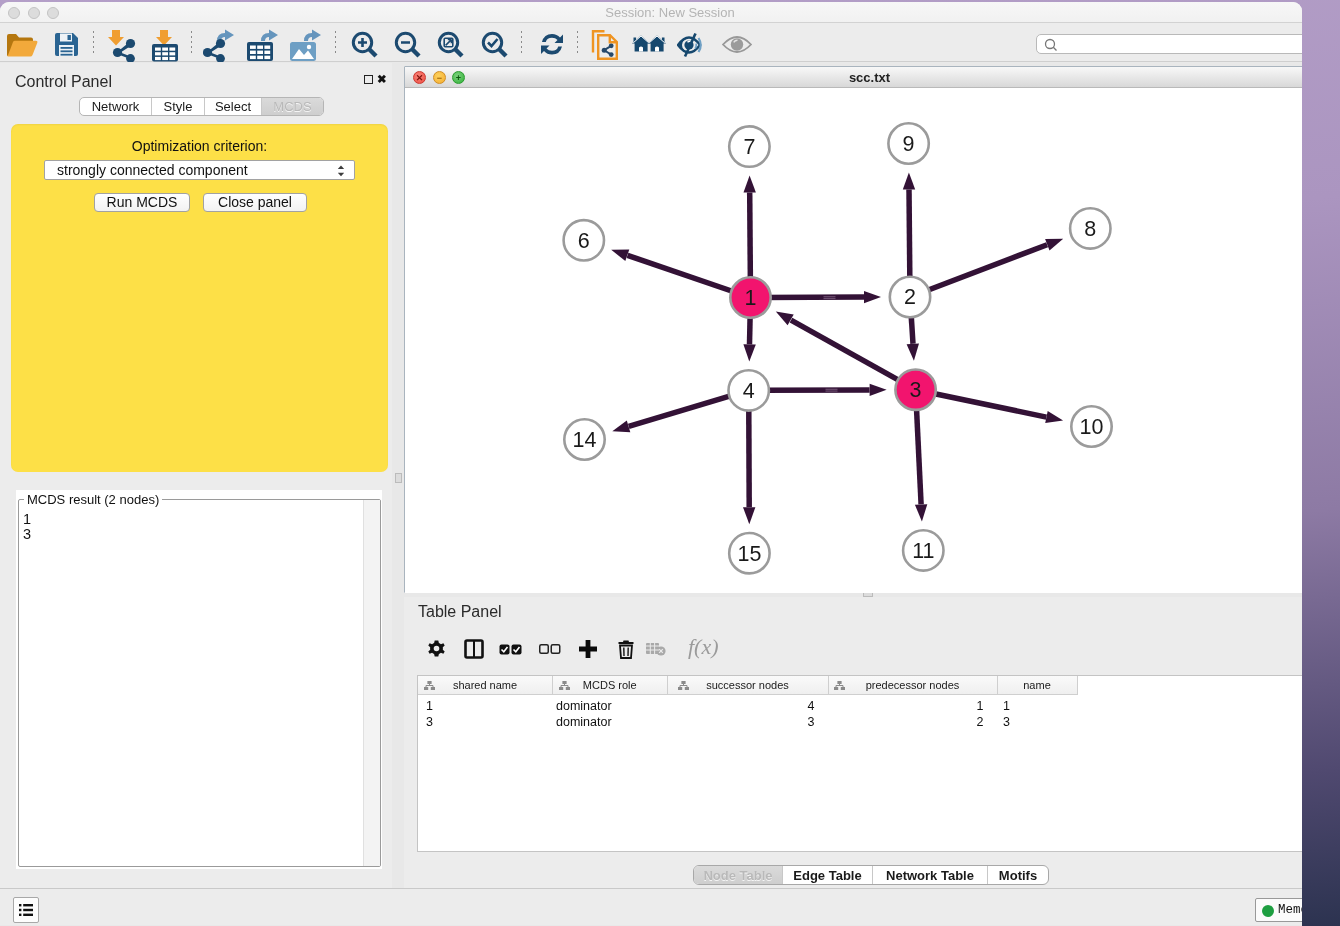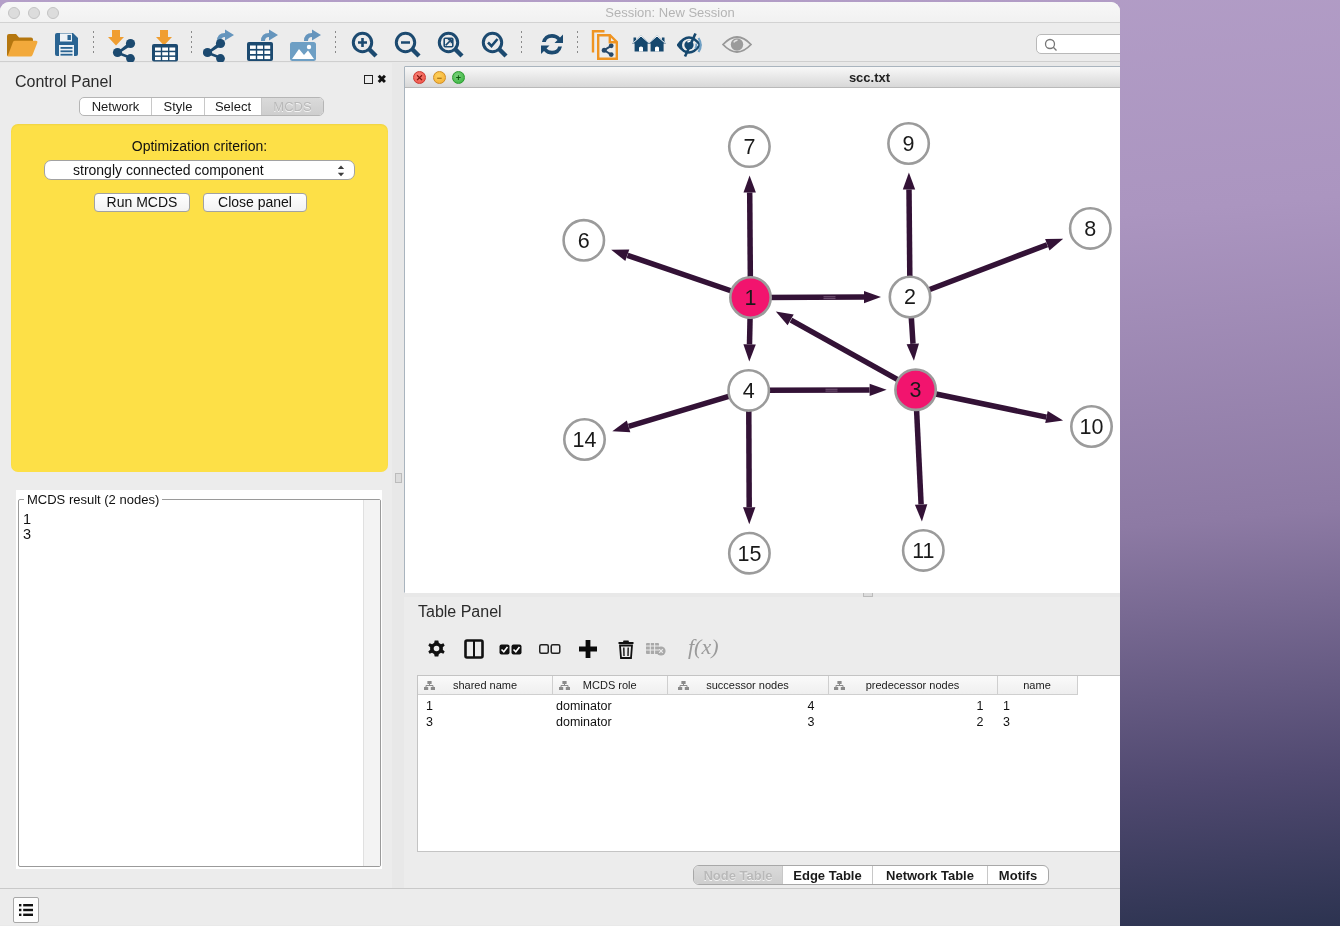--- a/index.html
+++ b/index.html
@@ -1,38 +1,38 @@
 <!DOCTYPE html>
 <html><head>
 <meta charset="utf-8">
 <style>
 *{margin:0;padding:0;box-sizing:border-box;}
 html,body{width:1340px;height:926px;overflow:hidden;}
 body{font-family:"Liberation Sans",sans-serif;background:linear-gradient(175deg,#b49fc8 0%,#ab95c0 30%,#8d7aa4 60%,#504970 85%,#2c3350 100%);}
-.window{position:absolute;left:0;top:2px;width:1120px;height:924px;background:#e9e9e9;border-radius:9px 9px 0 0;overflow:hidden;}
+.window{position:absolute;left:0;top:2px;width:1302px;height:924px;background:#e9e9e9;border-radius:9px 9px 0 0;overflow:hidden;}
 .titlebar{position:absolute;left:0;top:0;width:100%;height:21px;background:linear-gradient(#f7f7f7,#f1f1f1);border-bottom:1px solid #d2d2d2;}
 .tl{position:absolute;top:5px;width:12px;height:12px;border-radius:50%;background:#dcdcdc;border:1px solid #c3c3c3;}
 .title-text{position:absolute;top:3px;left:0;width:1340px;text-align:center;font-size:13px;color:#b4b4b4;}
 .toolbar{position:absolute;left:0;top:21px;width:100%;height:39px;background:#ececec;border-bottom:1px solid #cfcfcf;}
 .tbi{position:absolute;top:7px;}
 .tbsep{position:absolute;top:8px;height:24px;width:1px;background-image:linear-gradient(#8a8a8a 2px,transparent 2px);background-size:1px 5px;}
 .searchbox{position:absolute;left:1036px;top:11px;width:293px;height:20px;background:#fff;border:1px solid #b9b9b9;border-radius:5px;}
 .content{position:absolute;left:0;top:61px;width:100%;height:825px;background:#e8e8e8;}
 
 .cpanel{position:absolute;left:0;top:0;width:392px;height:825px;background:#ececec;}
 .ptitle{position:absolute;font-size:16px;color:#2b2b2b;}
 .undock{position:absolute;width:9px;height:9px;border:1.6px solid #222;}
 .closex{position:absolute;font-size:11.5px;font-weight:bold;color:#111;}
 .seg{position:absolute;display:flex;border:1px solid #b5b5b5;border-radius:5px;overflow:hidden;background:#fff;}
 .seg div{font-size:13px;color:#1a1a1a;text-align:center;border-right:1px solid #c8c8c8;display:flex;align-items:center;justify-content:center;}
 .seg div:last-child{border-right:none;}
 .seg .on{background:linear-gradient(#dadada,#cecece);color:#b9b9b9;text-shadow:0 1px 0 #f5f5f5;}
 .mcdspanel{position:absolute;left:11px;top:61px;width:377px;height:348px;background:#fde047;border-radius:7px;box-shadow:inset 0 1px 2px rgba(0,0,0,0.06);}
 .optlabel{position:absolute;left:0;top:14px;width:100%;text-align:center;font-size:14px;color:#111;}
-.combo{position:absolute;left:33px;top:36px;width:311px;height:20px;background:#fff;border:1px solid #a2a2a2;border-radius:7px;font-size:14px;color:#111;line-height:18px;padding-left:28px;}
+.combo{position:absolute;left:33px;top:36px;width:311px;height:20px;background:#fff;border:1px solid #a2a2a2;border-radius:2px;font-size:14px;color:#111;line-height:18px;padding-left:12px;}
 .btn{position:absolute;top:69px;height:19px;background:linear-gradient(#ffffff,#f2f2f2);border:1px solid #a2a2a2;border-radius:4px;font-size:14px;color:#111;text-align:center;line-height:17px;}
 .resultbox{position:absolute;left:16px;top:427px;width:366px;height:379px;background:#fff;}
 .resultborder{position:absolute;left:2px;top:9px;right:1px;bottom:2px;border:1px solid #9a9a9a;border-radius:2px;}
 .resultlabel{position:absolute;left:8px;top:2px;background:#fff;padding:0 3px;font-size:13px;color:#111;}
 .resultscroll{position:absolute;right:2px;top:10px;width:17px;bottom:3px;background:#f3f3f3;border-left:1px solid #e0e0e0;}
 .resulttext{position:absolute;left:7px;top:22px;font-size:14.5px;color:#111;line-height:14.8px;}
 
 .netwin{position:absolute;left:404px;top:3px;width:931px;height:527px;border:1px solid #a9b4be;border-radius:1px;background:#fff;}
 .nettitle{position:absolute;left:0;top:0;width:100%;height:21px;background:linear-gradient(#f8f8f8,#d8d8d8);border-bottom:1px solid #b9b9b9;}
 .ntl{position:absolute;top:3.5px;width:13px;height:13px;border-radius:50%;font-size:9px;font-weight:bold;text-align:center;line-height:13px;}

